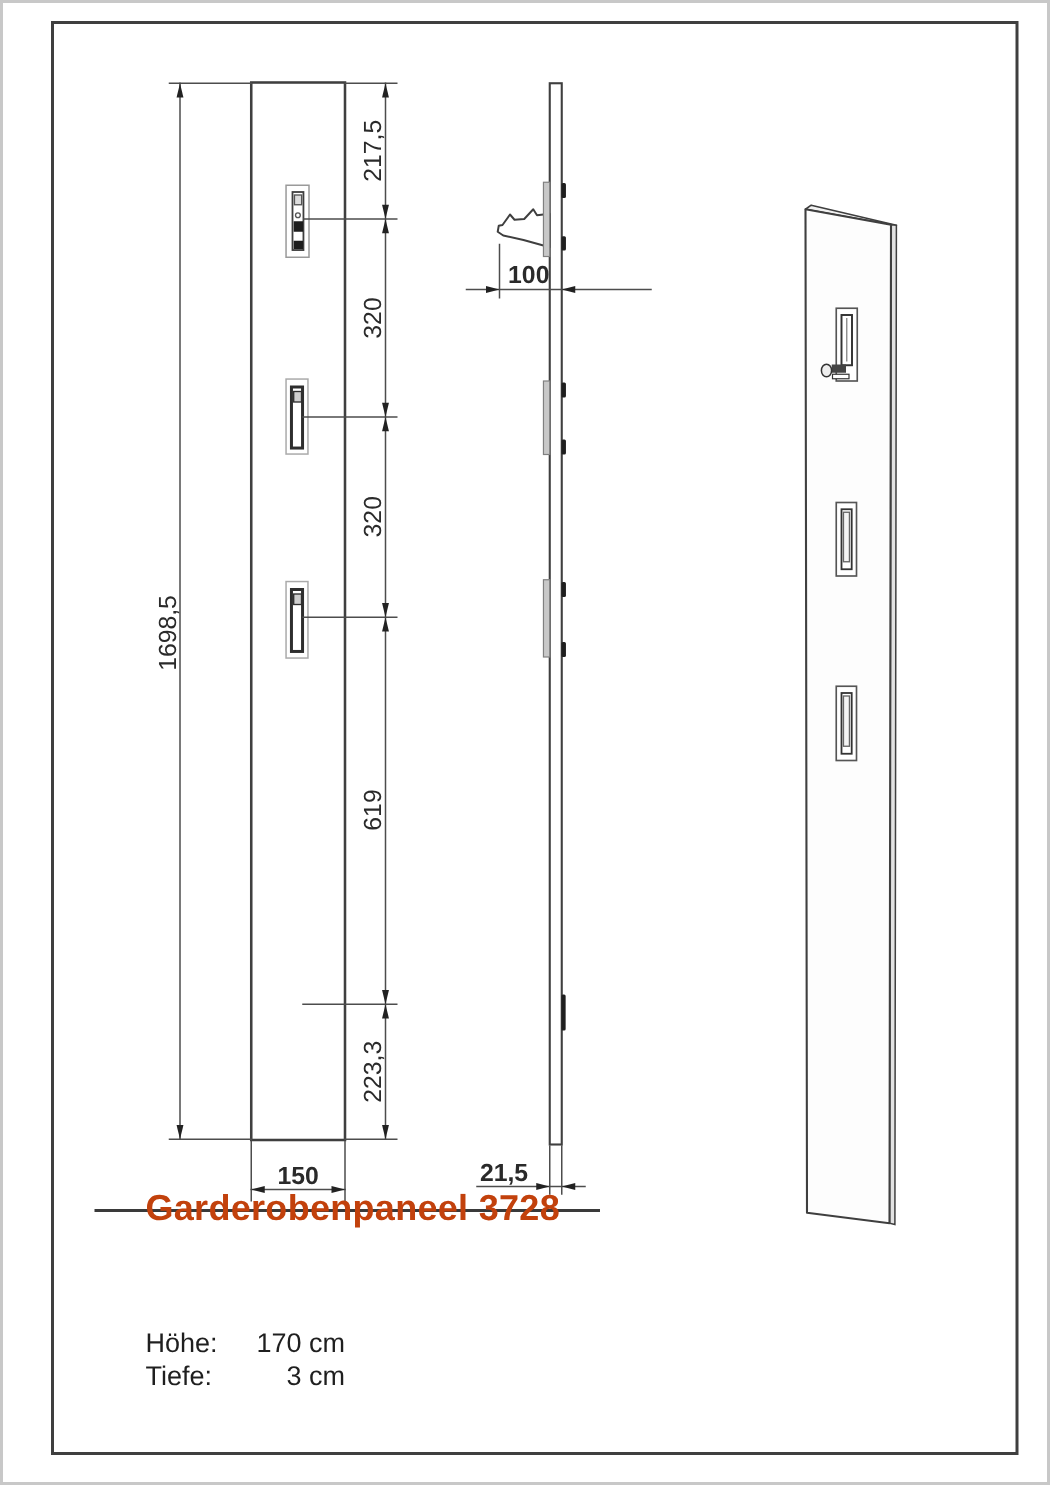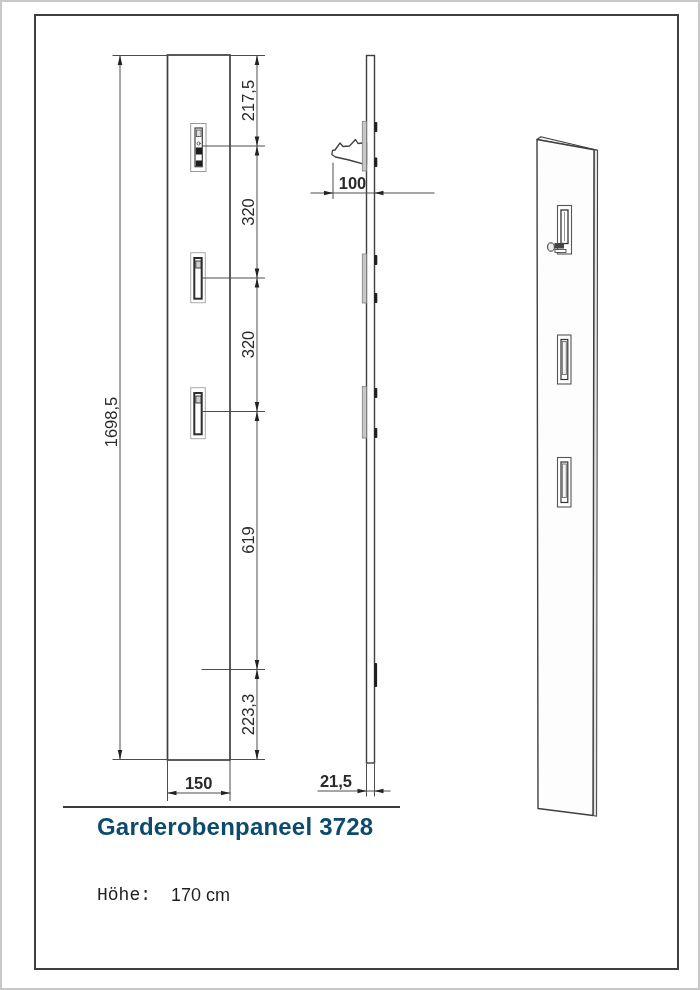--- a/index.html
+++ b/index.html
@@ -6,27 +6,27 @@
   body{
     width:700px;height:990px;position:relative;background:#ffffff;
     font-family:"Liberation Sans", sans-serif;color:#1f1f1f;overflow:hidden;
   }
   .page-border{position:absolute;inset:0;border:2px solid #c8c8c8;pointer-events:none;}
   .frame{position:absolute;left:34px;top:14px;width:645px;height:956px;
     border:2px solid #3f3f3f;box-sizing:border-box;background:#ffffff;}
   svg{position:absolute;left:0;top:0;}
   .dim-text{font-size:16.5px;fill:#2a2a2a;}
   .title{
-    position:absolute;left:97px;top:813px;font-size:24px;font-weight:bold;
-    color:#0c4a6e;letter-spacing:0.2px;white-space:nowrap;
+    position:absolute;left:97px;top:792px;font-size:24px;font-weight:bold;
+    color:#c2410c;letter-spacing:0.2px;white-space:nowrap;
   }
   .separator{position:absolute;left:63px;top:806px;width:337px;height:2px;background:#3a3a3a;}
   .specs{position:absolute;left:97px;top:884px;width:133px;font-size:18px;line-height:22px;}
   .spec-row{display:flex;justify-content:space-between;}
-  .spec-label{text-align:center;font-family:Liberation Mono, monospace;}
+  .spec-label{text-align:center;}
   .spec-value{text-align:left;}
 </style>
 </head>
 <body>
 
 <div class="page-border"></div>
 <div class="frame"></div>
 
 <svg width="700" height="990" viewBox="0 0 700 990">
 
@@ -166,13 +166,17 @@
 
 <div class="separator"></div>
 
 <div class="title">Garderobenpaneel 3728</div>
 
 <div class="specs">
   <div class="spec-row">
     <span class="spec-label">Höhe:</span>
     <span class="spec-value">170 cm</span>
   </div>
+  <div class="spec-row">
+    <span class="spec-label">Tiefe:</span>
+    <span class="spec-value">3 cm</span>
+  </div>
 </div>
 
 </body></html>

